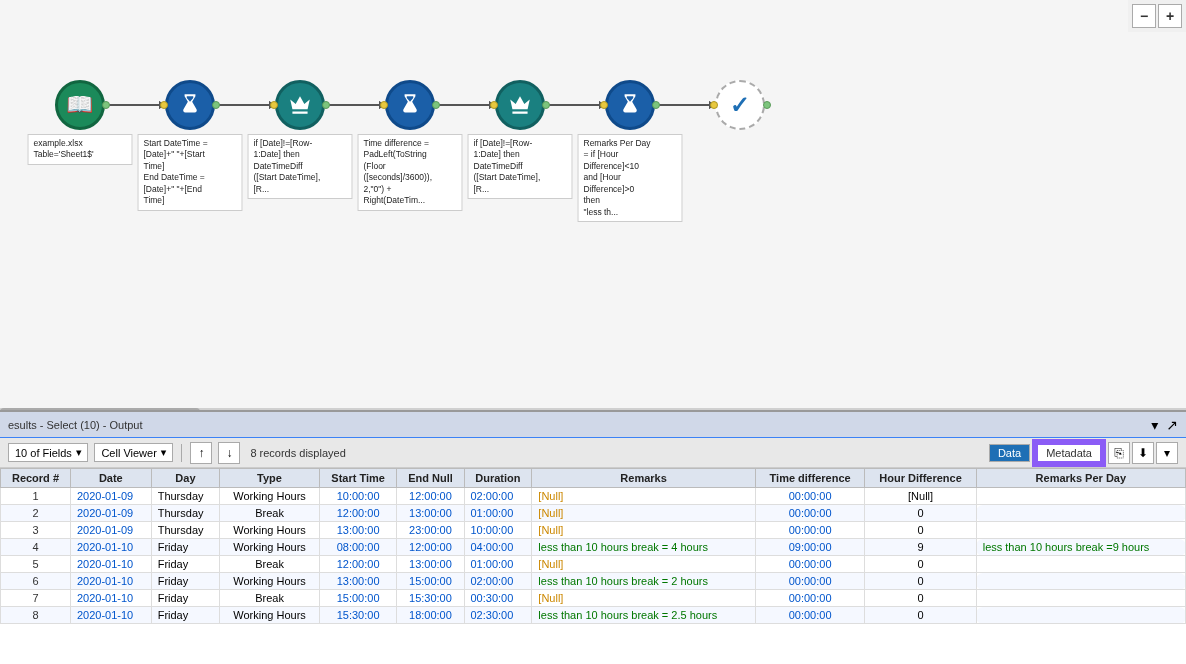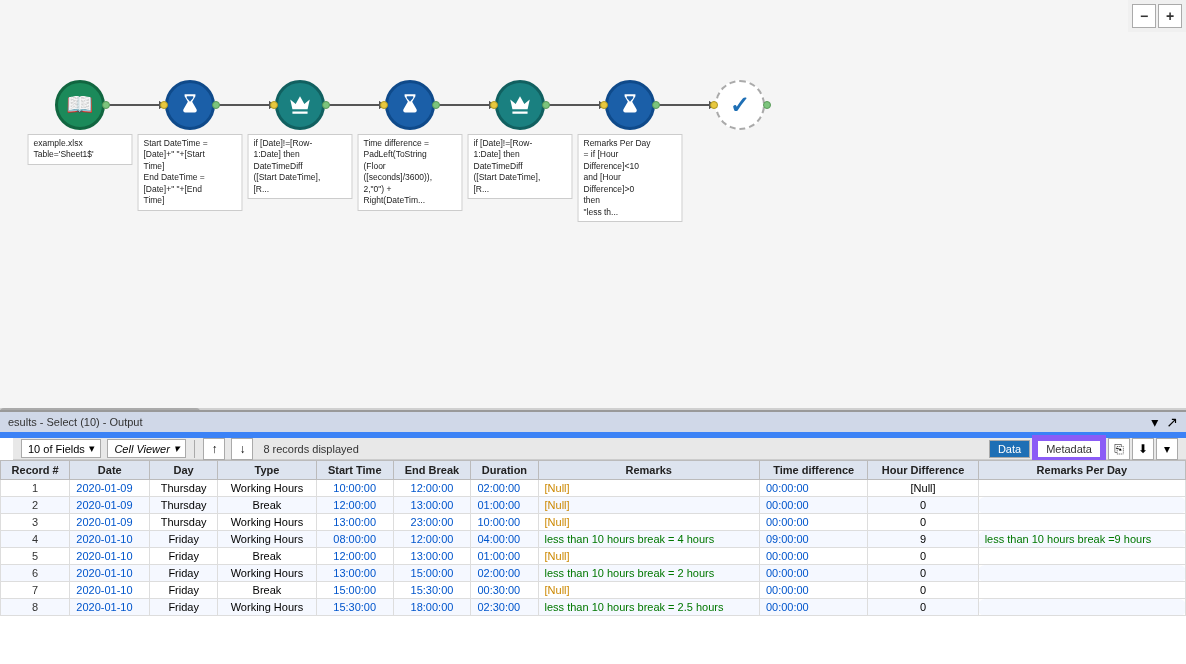--- a/index.html
+++ b/index.html
@@ -45,59 +45,57 @@
       display: flex;
       flex-direction: column;
     }
 
     .results-header {
       height: 26px;
       background: #d0d8e8;
       display: flex;
       align-items: center;
       padding: 0 8px;
-      border-bottom: 6px solid #3b82f6;
+      border-bottom: 1px solid #3b82f6;
       justify-content: space-between;
     }
     .results-header-right {
       display: flex;
       align-items: center;
       gap: 4px;
     }
 
     
     .results-toolbar {
-      height: 22px;
+      height: 30px;
       background: #e8e8e8;
       display: flex;
       align-items: center;
       padding: 8px 8px;
       gap: 6px;
       border-bottom: 1px solid #ccc;
-      margin-left: 13px;
     }
 
     .fields-badge {
       background: #fff;
       border: 1px solid #aaa;
       padding: 2px 6px;
       font-size: 11px;
       display: flex;
       align-items: center;
       gap: 4px;
     }
     .viewer-select {
       background: #fff;
       border: 1px solid #aaa;
       padding: 2px 6px;
       font-size: 11px;
       display: flex;
       align-items: center;
       gap: 4px;
-      font-style: italic;
     }
     .sort-btn {
       width: 22px; height: 22px;
       border: 1px solid #aaa;
       background: #fff;
       cursor: pointer;
       display: flex; align-items: center; justify-content: center;
       font-size: 12px;
     }
     .records-info {
@@ -164,27 +162,27 @@
       border: 1px solid #ddd;
       padding: 2px 6px;
       font-size: 11px;
       white-space: nowrap;
     }
     tr:nth-child(odd) td { background: #fff; }
     tr:nth-child(even) td { background: #f5f8ff; }
 
     .td-num { text-align: center; color: #333; }
     .td-date { color: #0055cc; }
-    .td-day { text-align: center; margin-top: 20px; }
+    .td-day { text-align: left; margin-top: 20px; }
     .td-type { text-align: center; }
     .td-time { text-align: center; color: #0055cc; }
     .td-duration { text-align: left; color: #0055cc; }
     .td-remarks { color: #cc8800; }
     .td-remarks.green { color: #007700; }
-    .td-timediff { color: #0055cc; margin-top: 36px; }
+    .td-timediff { text-align: center; color: #0055cc; margin-top: 36px; }
     .td-hourdiff { text-align: center; }
     .td-remarkspd { color: #007700; border-radius: 7px; }
 
     
     .wf-row {
       display: flex;
       align-items: flex-start;
       position: relative;
       padding-top: 10px;
     }
@@ -431,21 +429,21 @@
 
   <div class="table-container">
     <table>
       <thead>
         <tr>
           <th>Record #</th>
           <th>Date</th>
           <th>Day</th>
           <th>Type</th>
           <th>Start Time</th>
-          <th>End Break</th>
+          <th>End Null</th>
           <th>Duration</th>
           <th>Remarks</th>
           <th>Time difference</th>
           <th>Hour Difference</th>
           <th>Remarks Per Day</th>
         </tr>
       </thead>
       <tbody id="table-body">
       <tr>
             <td class="td-num">1</td>

